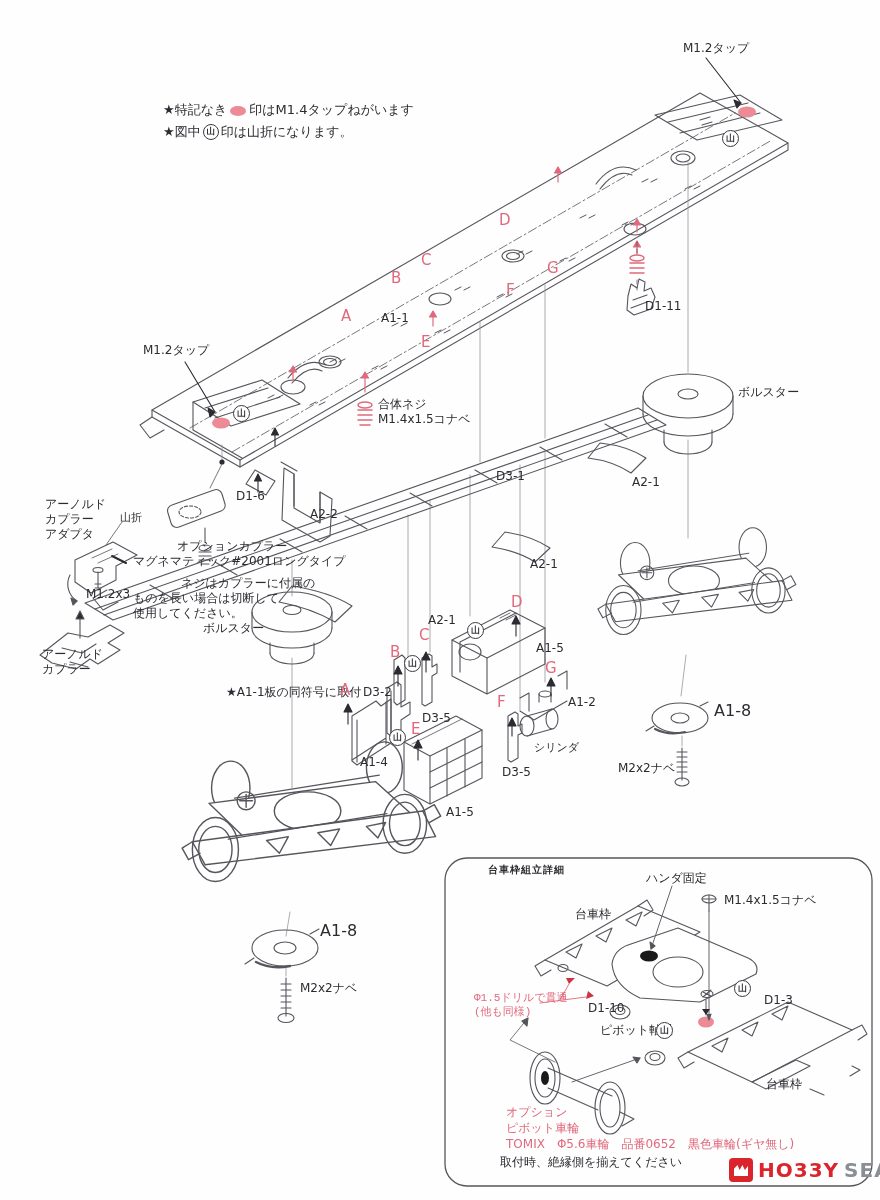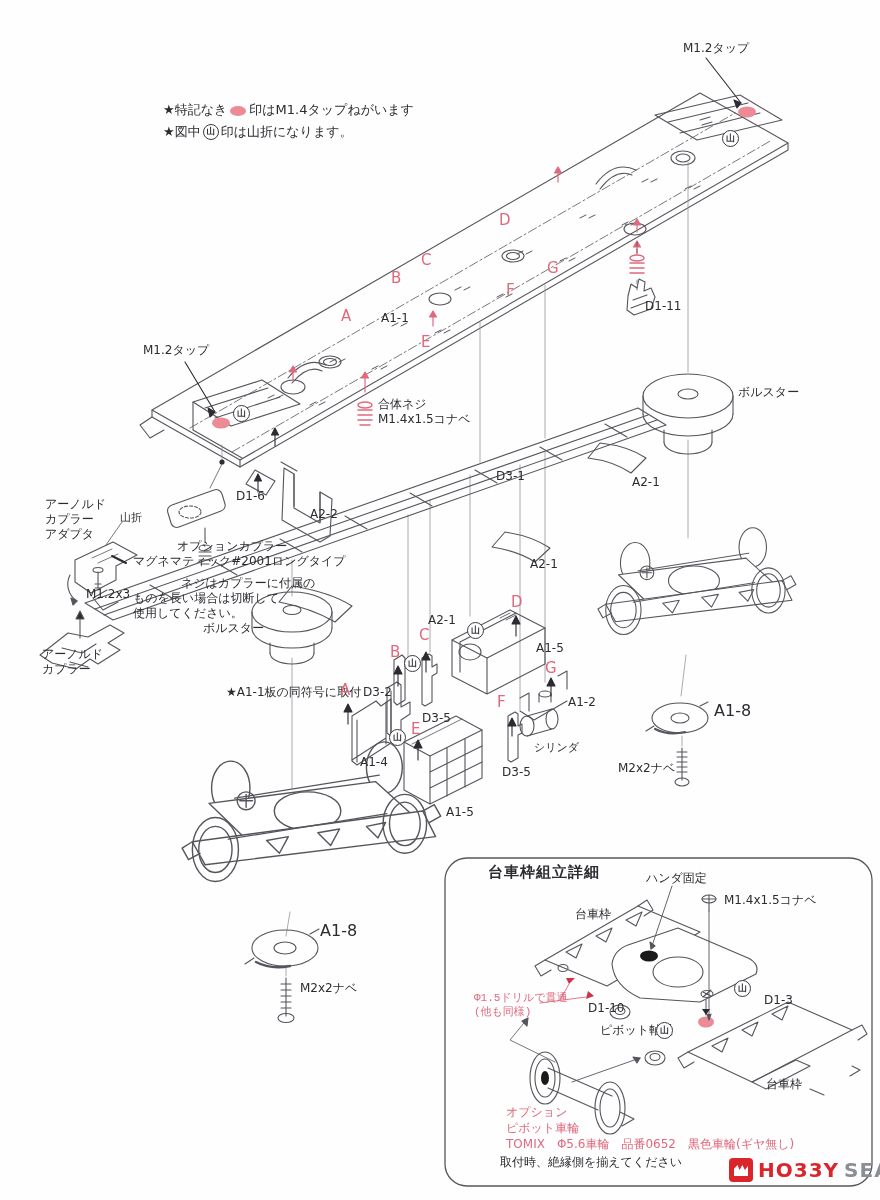--- a/index.html
+++ b/index.html
@@ -6,21 +6,21 @@
   #page{position:relative;width:880px;height:1200px;background:#fefefe;overflow:hidden;
         font-family:"DejaVu Sans","Liberation Sans",sans-serif;color:#2b2b31;}
   svg{position:absolute;left:0;top:0;}
   .lbl{position:absolute;white-space:nowrap;font-size:12px;line-height:1.15;color:#2b2b31;}
   .s11{font-size:11px;font-family:Liberation Mono, monospace;}
   .s13{font-size:13px;}
   .s16{font-size:16px;}
   .pink{color:#e0697c;margin-left:16px;}
   .letter{font-size:15px;color:#e0697c;}
   .title{font-size:21px;font-weight:bold;letter-spacing:.5px;}
-  .boxtitle{font-size:15px;font-weight:bold;letter-spacing:1px;}
+  .boxtitle{font-size:10px;font-weight:bold;letter-spacing:1px;}
   .mmark{position:absolute;width:15px;height:15px;border:1.3px solid #3a3a40;border-radius:50%;
          font-size:9px;font-weight:bold;color:#3a3a40;display:flex;align-items:center;justify-content:center;
          background:#fff;}
   .dot-inline{display:inline-block;width:16px;height:10px;border-radius:50%;background:#ec8a96;
               vertical-align:middle;margin:0 3px;}
   .mark-inline{display:inline-flex;width:14px;height:14px;border:1.2px solid #3a3a40;border-radius:50%;
                font-size:8.5px;font-weight:bold;align-items:center;justify-content:center;
                vertical-align:middle;margin:0 2px;}
   #logo{position:absolute;left:729px;top:1158px;display:flex;align-items:center;gap:5px;}
   #logo .badge{width:24px;height:24px;border-radius:4px;background:#d9252b;position:relative;}

